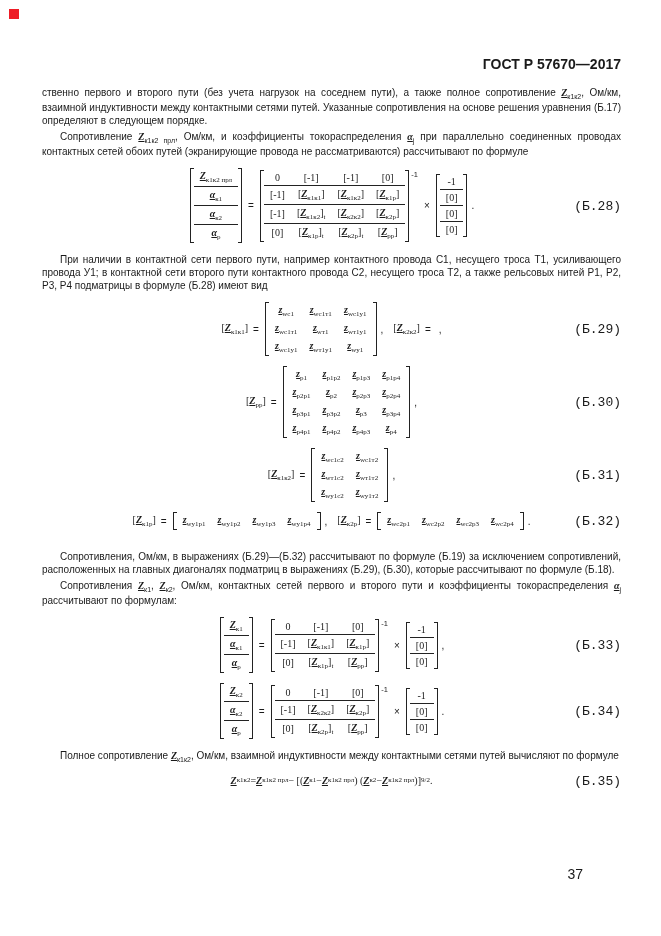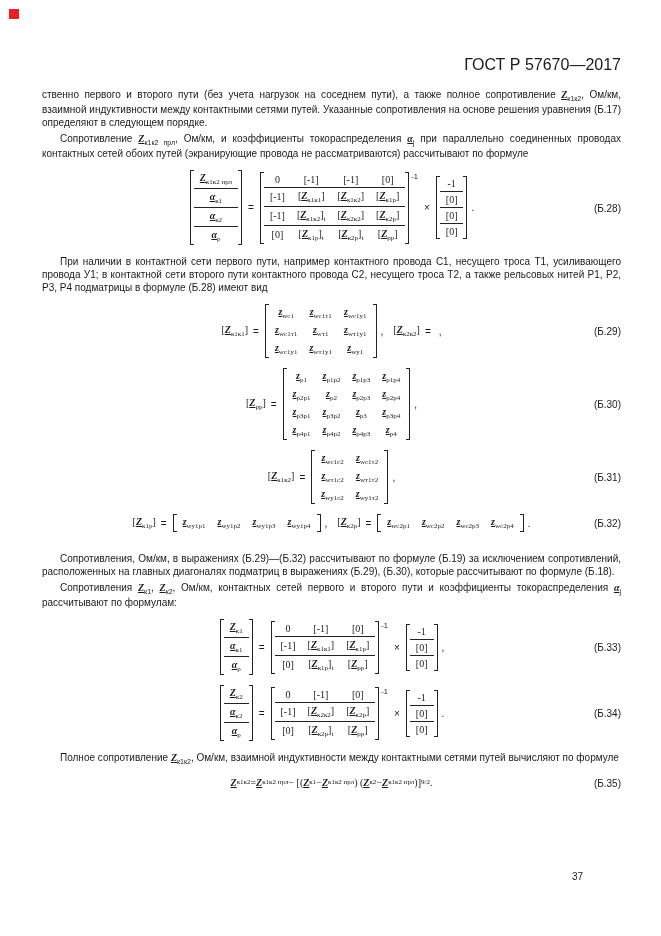--- a/index.html
+++ b/index.html
@@ -24,22 +24,22 @@
     background: #ee1c25;
   }
   .content {
     position: absolute;
     left: 42px;
     right: 40px;
     top: 56px;
   }
   .doc-header {
     text-align: right;
-    font-weight: 400;
-    font-size: 16px;
+    font-weight: 700;
+    font-size: 14px;
     margin-bottom: 14px;
   }
   .para {
     text-align: justify;
     line-height: 1.3;
     margin-bottom: 3px;
   }
   .indent { text-indent: 18px; }
 
   
@@ -64,22 +64,22 @@
     display: flex;
     align-items: center;
     font-family: "Liberation Serif", serif;
     font-size: 10px;
   }
   .eqnum {
     position: absolute;
     right: 0;
     top: 50%;
     transform: translateY(-50%);
-    font-family: Liberation Sans, sans-serif;
-    font-size: 10px;
+    font-family: Liberation Mono, monospace;
+    font-size: 13px;
   }
   .bmat { display: inline-flex; align-items: stretch; margin: 0 1px; }
   .bk { width: 4px; flex: none; }
   .bk.l { border: 1px solid #222; border-right: none; }
   .bk.r { border: 1px solid #222; border-left: none; }
   .mtx { display: table; align-self: center; border-collapse: collapse; }
   .mrow { display: table-row; }
   .mcell {
     display: table-cell;
     text-align: center;
@@ -90,21 +90,21 @@
   .mtx.sep .mrow:not(:last-child) .mcell { border-bottom: 1px solid #222; }
   .op { margin: 0 5px; font-family: "Liberation Sans", sans-serif; white-space: nowrap; }
   .mexp { align-self: flex-start; margin: 2px 1px 0 1px; font-size: 7.5px; font-family: "Liberation Sans", sans-serif; }
   .tail { margin-left: 3px; font-family: "Liberation Sans", sans-serif; }
   .lhslbl { white-space: nowrap; }
   .inline-eq { text-align: center; line-height: 1.4; }
   .page-number {
     position: absolute;
     right: 78px;
     bottom: 54px;
-    font-size: 10px;
+    font-size: 14px;
     text-align: center;
   }
 </style>
 </head>
 <body>
 
 <div class="page">
   <div class="red-marker" style="background: rgb(238, 28, 37);"></div>
 
   <div class="content">

